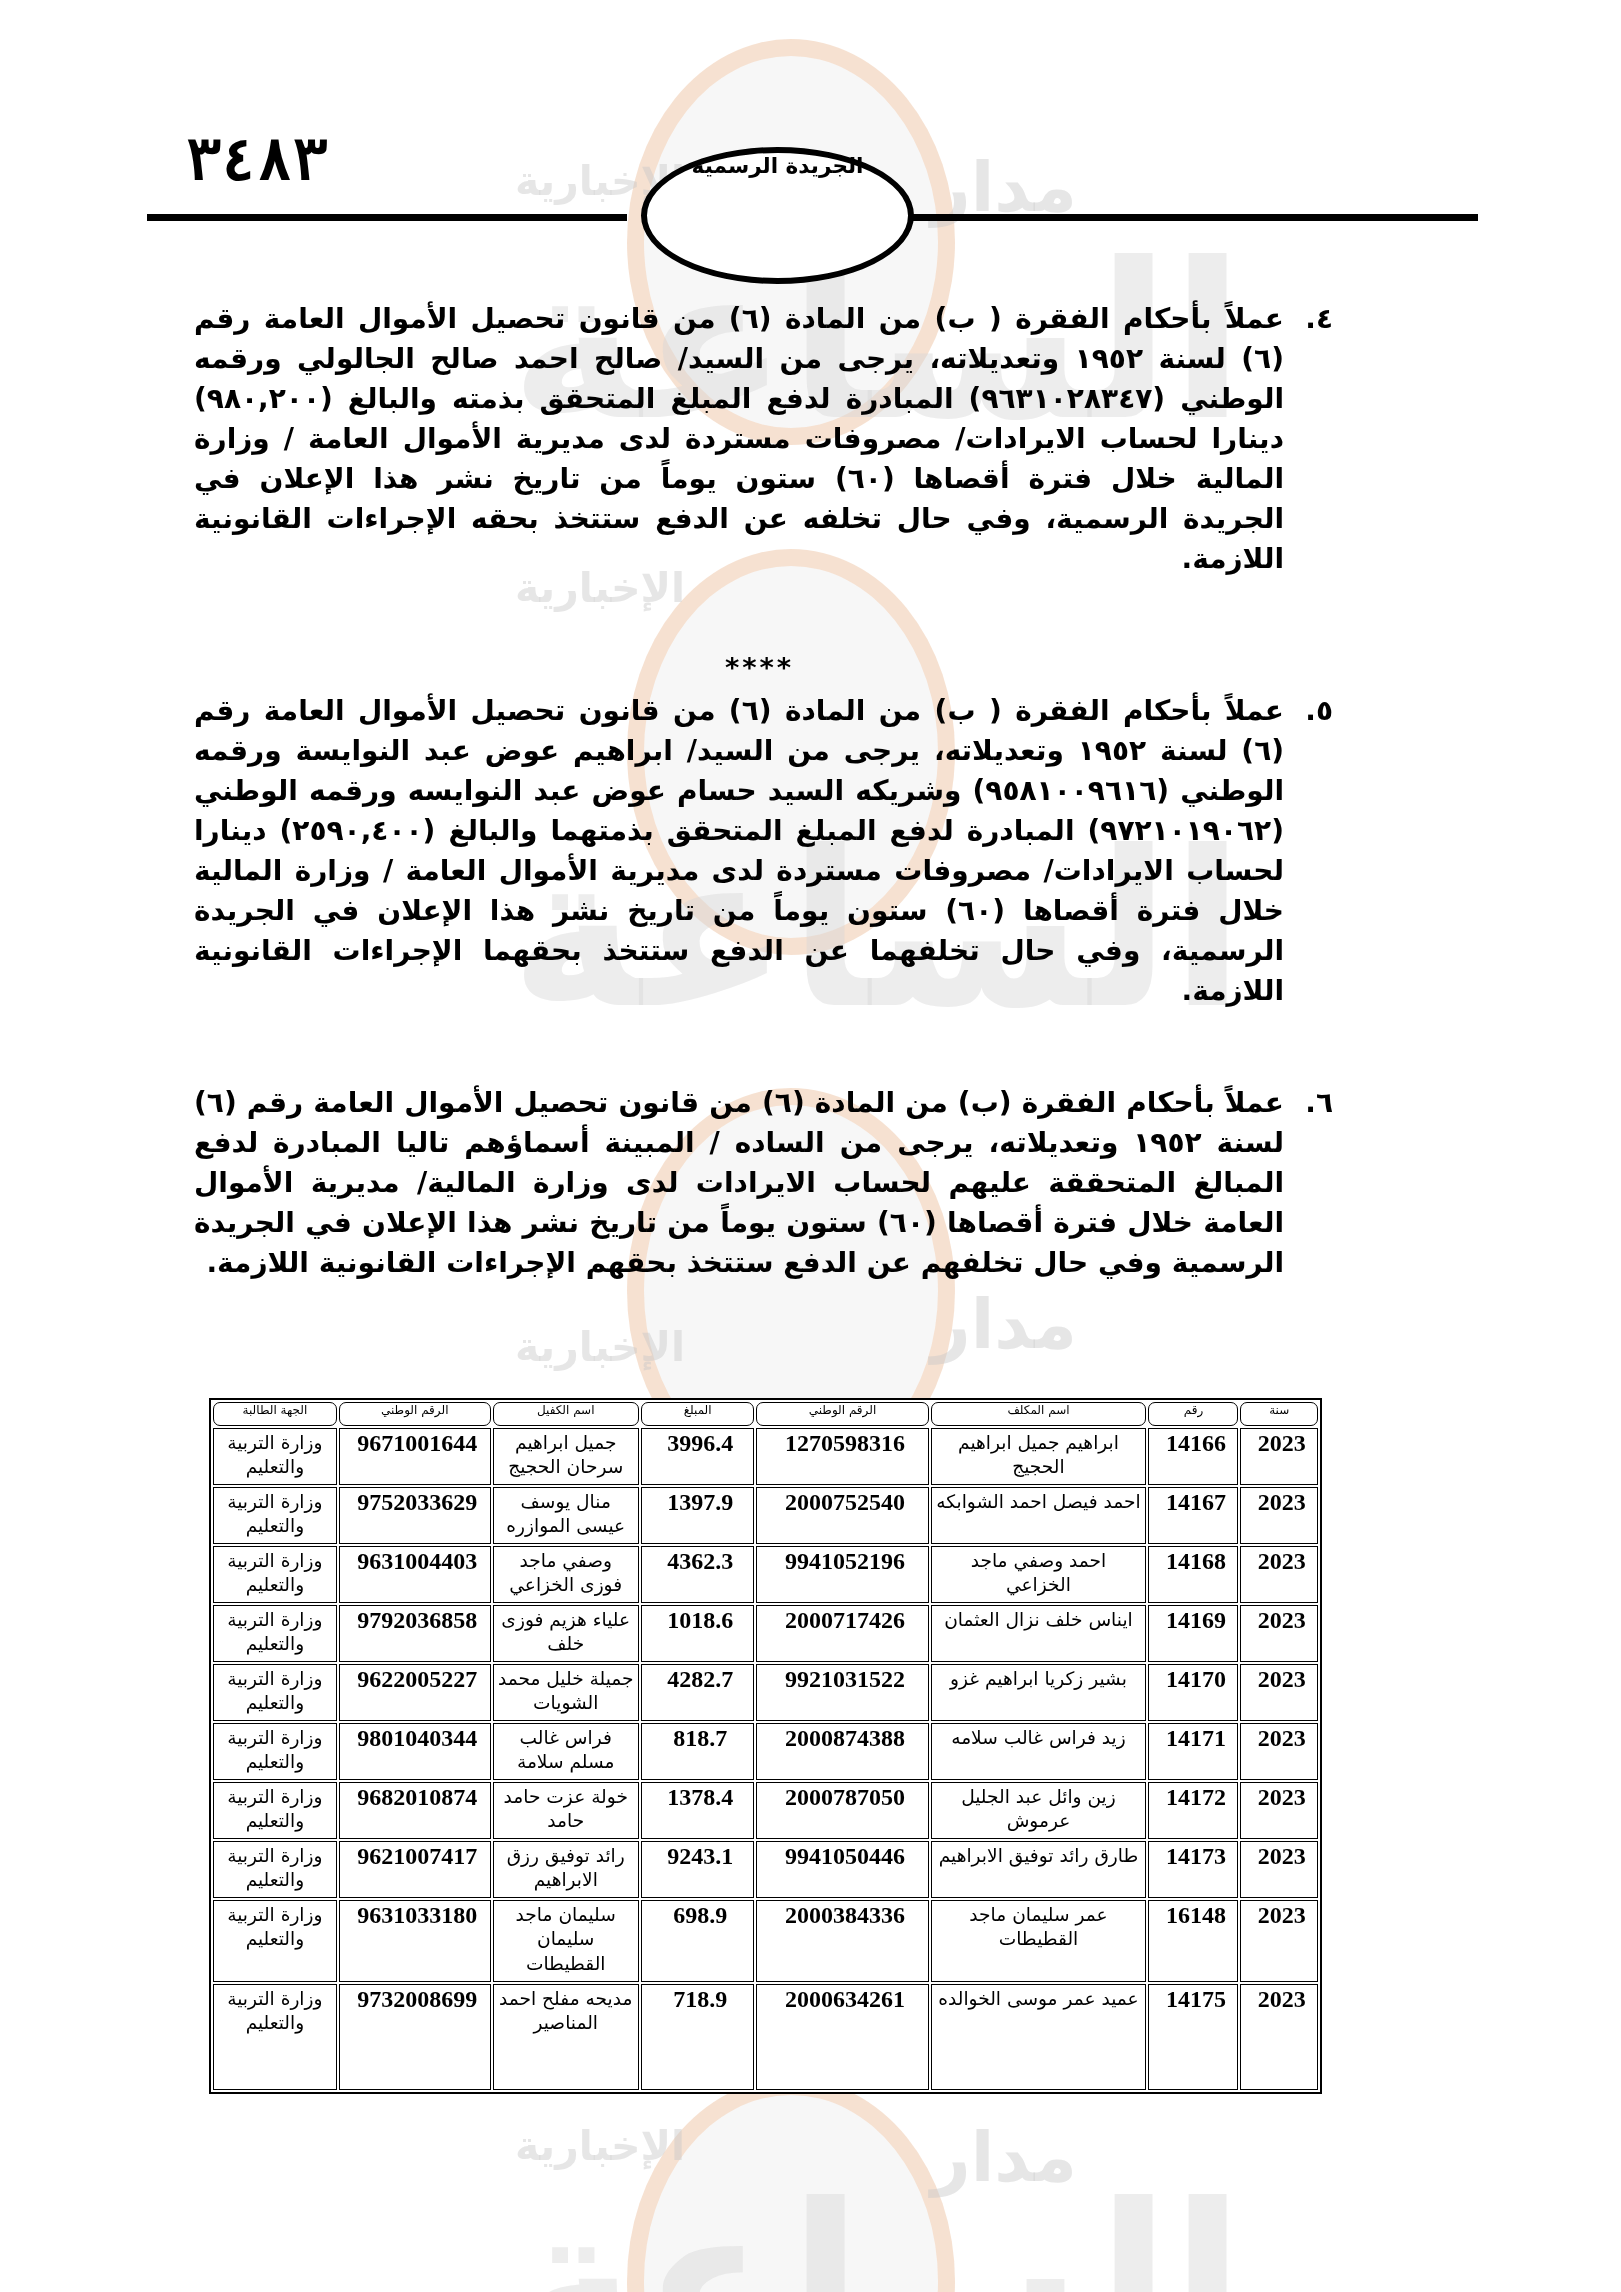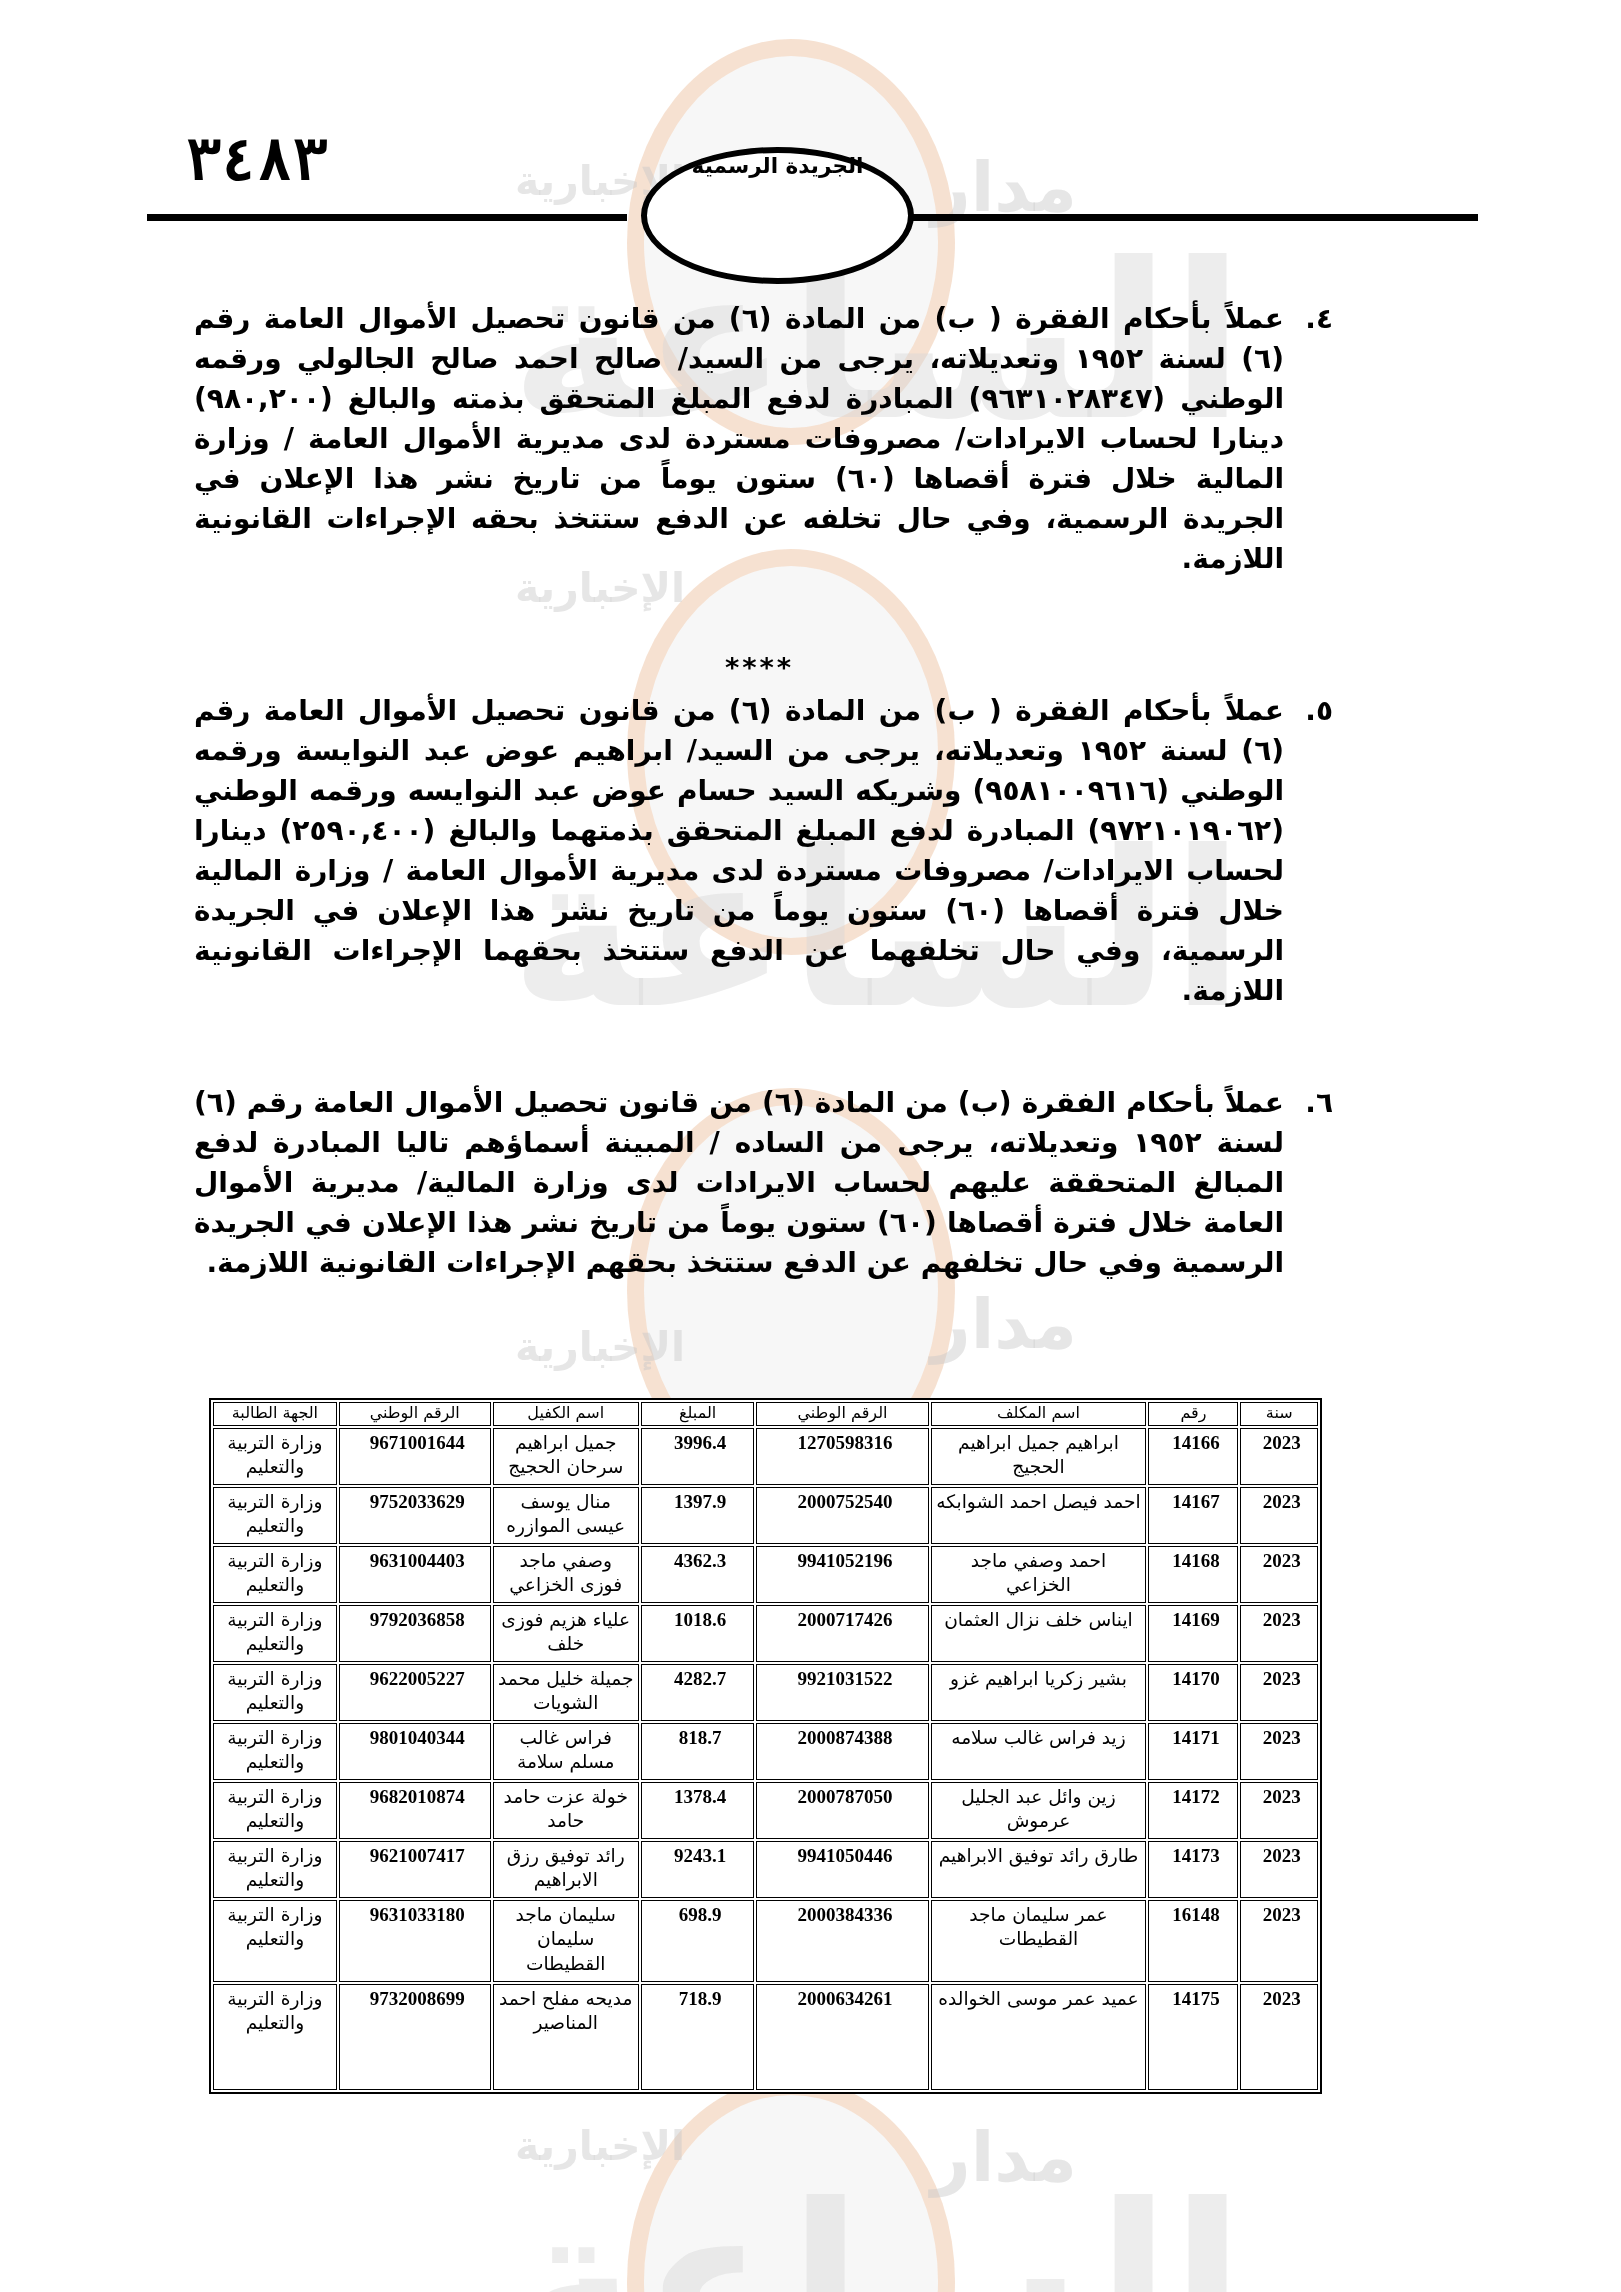--- a/index.html
+++ b/index.html
@@ -33,23 +33,23 @@
   
   .para { position:absolute; left:194px; width:1090px; direction:rtl; text-align:justify;
           font-size:28px; font-weight:bold; line-height:40px; }
   .para .num { position:absolute; right:-49px; top:0; }
   .sep { position:absolute; left:725px; top:652px; font-size:27.4px; font-weight:bold; letter-spacing:2.9px; }
 
   
   .tbl { position:absolute; left:209px; top:1398px; width:1113px; direction:rtl;
          border-collapse:separate; border-spacing:2px; border:2px solid #000; background:#fff; }
   .tbl th, .tbl td { border:1.5px solid #000; text-align:center; vertical-align:top; padding:2px 3.9px; }
-  .tbl th { font-weight:normal; font-size:16px; height:21.6px; padding:0 3.9px; }
+  .tbl th { font-weight:normal; font-size:12px; height:21.6px; padding:0 3.9px;border-radius:7px; }
   .tbl td { font-size:18.6px; line-height:24.5px; }
-  .tbl td.numcell { font-family:"Liberation Serif", serif; font-weight:bold; font-size:19px;padding-left:9px; }
+  .tbl td.numcell { font-family:"Liberation Serif", serif; font-weight:bold; font-size:24px;padding-left:9px; }
   .tbl td.ar { font-weight:normal; }
   .tbl tr.r2 td { height:51px; }
   .tbl tr.r3 td { height:76px; }
   .tbl tr.r4 td { height:100px; }
 </style>
 </head>
 <body>
 
 <div class="wm">
   <div class="wm-clock" style="top:39px;"></div>

